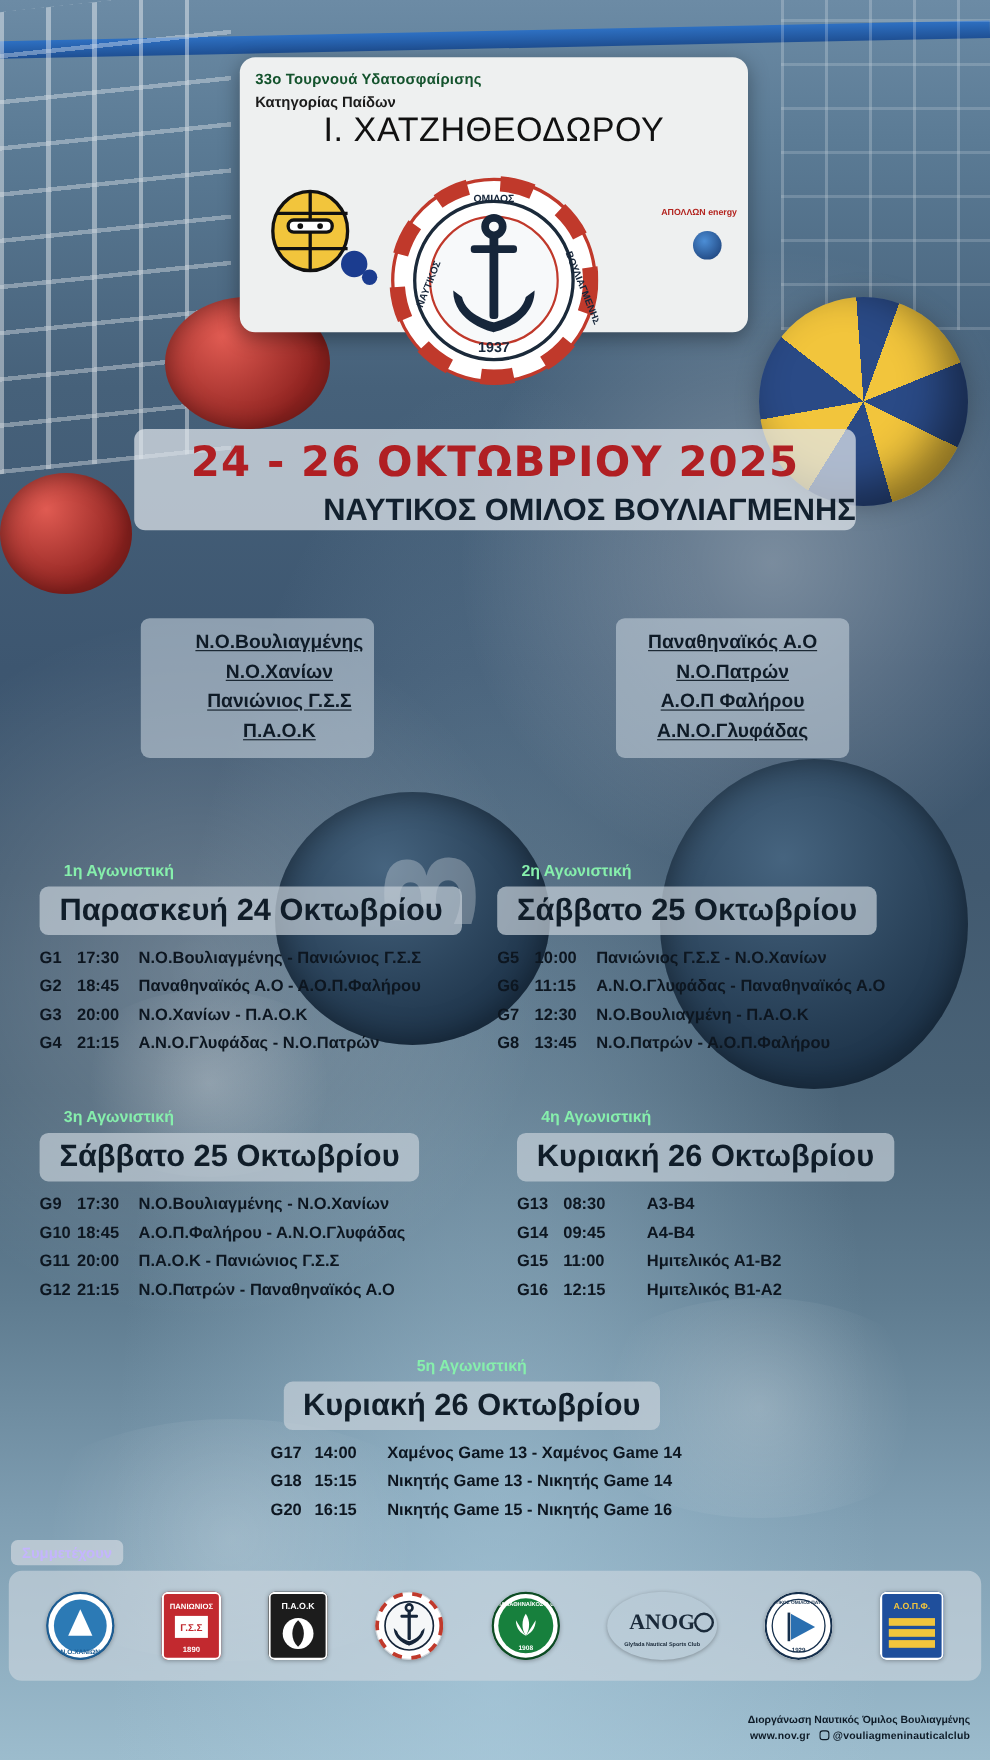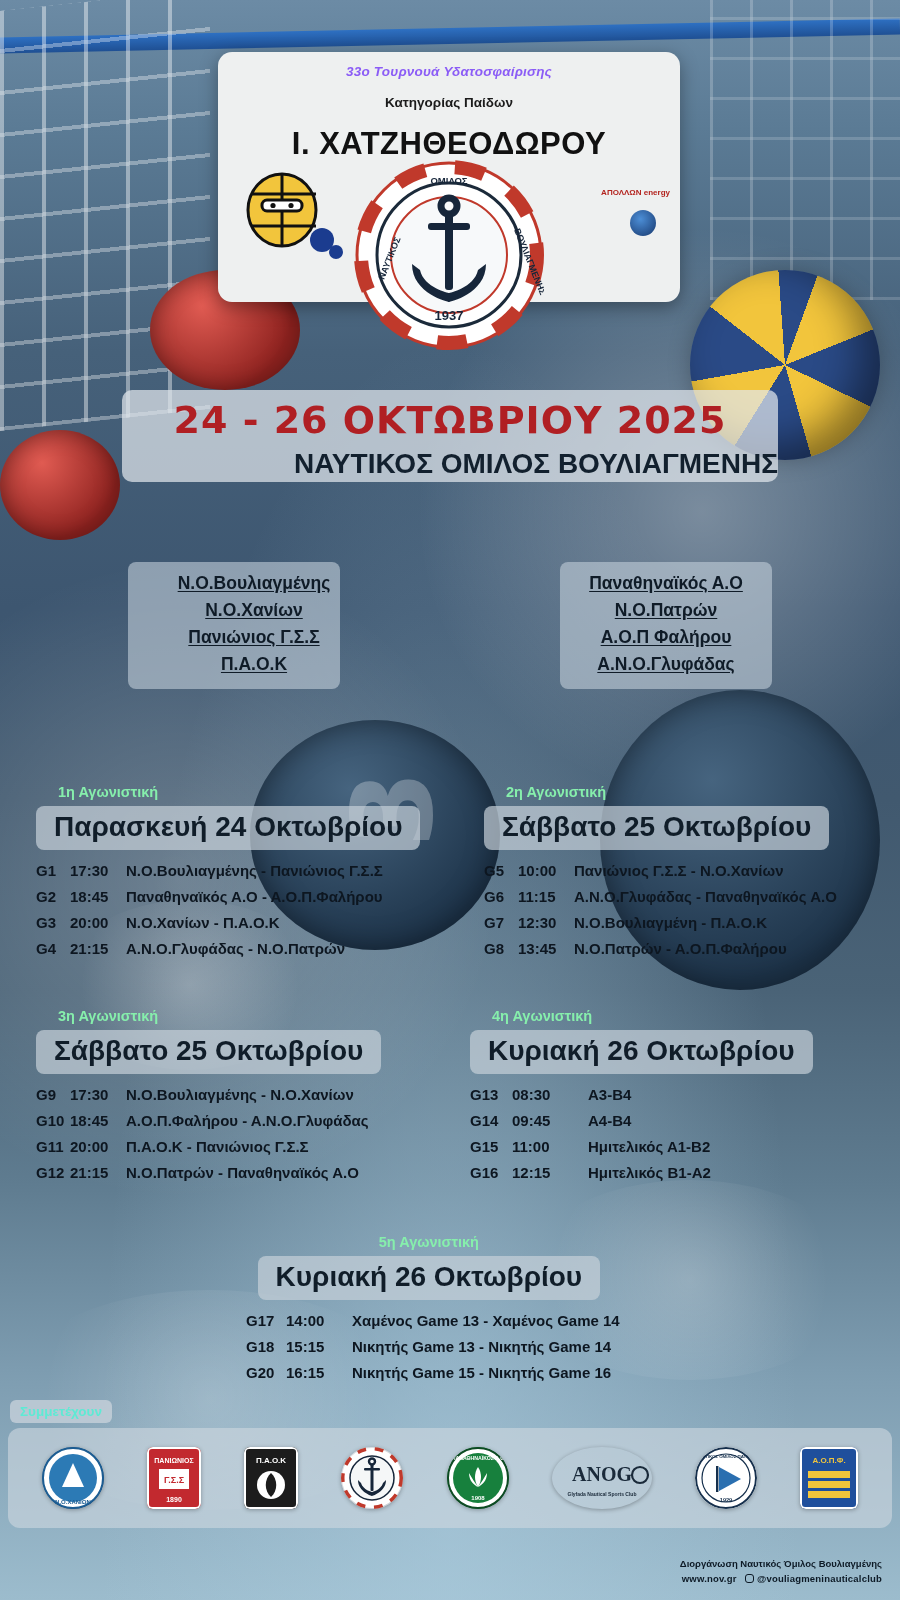--- a/index.html
+++ b/index.html
@@ -81,25 +81,25 @@
 
   
   .header-card {
     position: absolute;
     left: 218px; top: 52px; width: 462px; height: 250px;
     background: #eef0f0;
     border-radius: 14px;
     box-shadow: 0 5px 18px rgba(0,0,0,.35);
     padding: 12px 14px 0 14px;
   }
-  .h-line1 { text-align: center; font-size: 13.5px; font-weight: bold; color: #8b5cf6; letter-spacing: .2px; font-style: italic; }
-  .h-line2 { text-align: center; font-size: 13.5px; font-weight: bold; color: #1b1b1b; margin-top: 16px; }
+  .h-line1 { text-align: left; font-size: 13.5px; font-weight: bold; color: #14532d; letter-spacing: .2px; }
+  .h-line2 { text-align: left; font-size: 13.5px; font-weight: bold; color: #1b1b1b; margin-top: 6px; }
   .h-title {
-    text-align: center; font-size: 31px; font-weight: bold; color: #111;
-    margin-top: 16px; letter-spacing: .5px;
+    text-align: center; font-size: 31px; font-weight: normal; color: #111;
+    margin-top: 0; letter-spacing: .5px;
   }
 
   .mascot { position: absolute; left: 18px; top: 108px; width: 110px; height: 110px; }
   .noc-logo { position: absolute; left: 50%; transform: translateX(-50%); top: 108px; width: 190px; height: 190px; }
   .spon1 { position: absolute; right: 10px; top: 136px; font-size: 8px; color: #b3241f; font-weight: bold; white-space: nowrap; }
   .spon2 { position: absolute; right: 24px; top: 158px; width: 26px; height: 26px; border-radius: 50%;
            background: radial-gradient(circle at 40% 35%, #4c8ed6, #17386e); }
 
   
   .dates {
@@ -142,35 +142,35 @@
   }
   .games { margin-top: 12px; }
   .game {
     font-size: 15px; color: #0d1620; font-weight: bold;
     margin-bottom: 9px; white-space: nowrap;
   }
   .game .gid { display: inline-block; min-width: 34px; }
   .game .gtime { display: inline-block; min-width: 56px; }
 
   #round1 { left: 36px; top: 784px; }
-  #round2 { left: 484px; top: 784px; }
+  #round2 { left: 452px; top: 784px; }
   #round3 { left: 36px; top: 1008px; }
   #round4 { left: 470px; top: 1008px; }
   #round5 { left: 238px; top: 1234px; }
 
   #round5 .round-title { text-align: center; padding-left: 0; }
   #round5 .round-day-wrap { text-align: center; }
   #round5 .games { text-align: left; padding-left: 8px; }
 
   
   .part-label {
     position: absolute; left: 10px; top: 1400px;
     background: rgba(205,214,222,0.72);
     border-radius: 6px;
-    font-size: 13.5px; font-weight: bold; color: #5eead4;
+    font-size: 13.5px; font-weight: bold; color: #c4b5fd;
     padding: 4px 10px;
   }
   .logo-strip {
     position: absolute; left: 8px; top: 1428px; width: 884px; height: 100px;
     background: rgba(205,214,222,0.62);
     border-radius: 12px;
     display: flex; align-items: center; justify-content: space-around;
     padding: 0 12px;
   }
   .club-logo {

